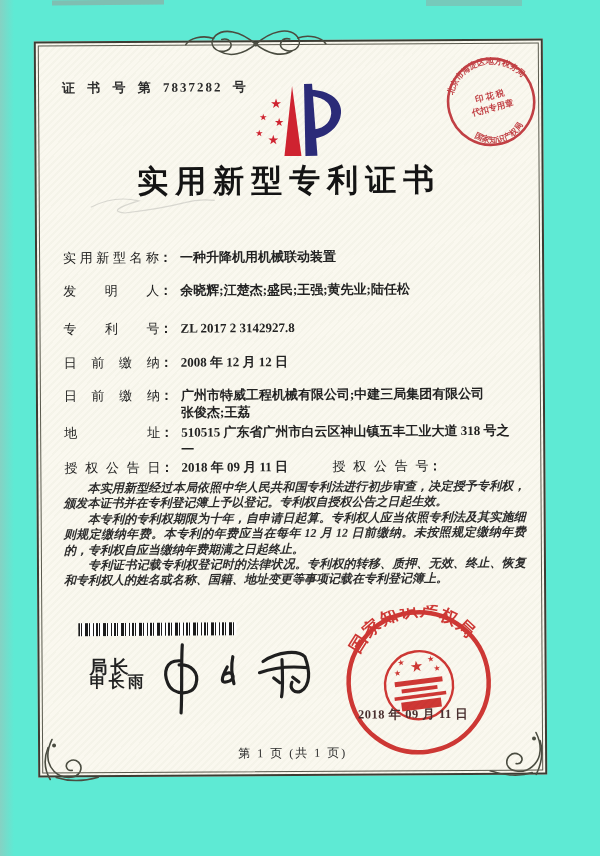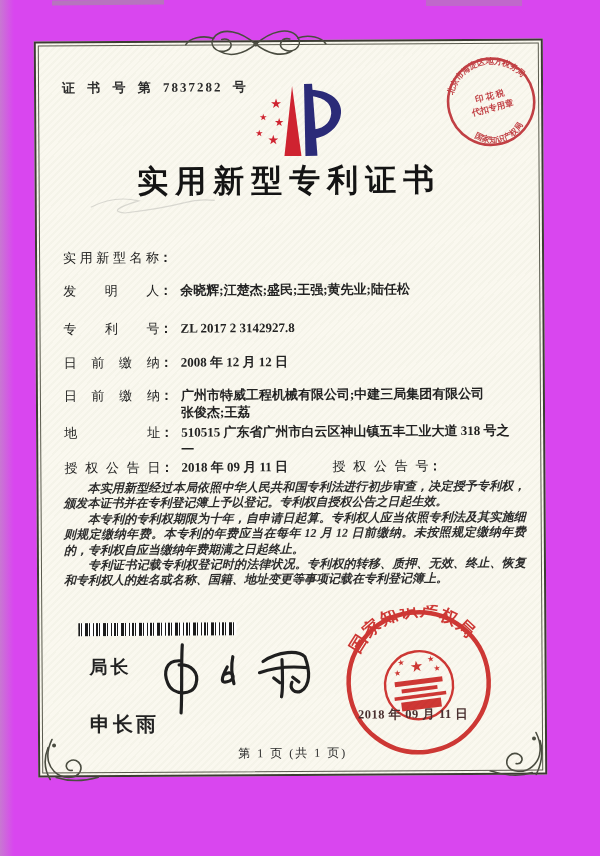--- a/index.html
+++ b/index.html
@@ -2,21 +2,21 @@
 <html><head>
 <meta charset="utf-8">
 <style>
   html,body{margin:0;padding:0;}
   body{
     width:600px;height:856px;overflow:hidden;
     background:#fbfbf8;
     font-family:"Liberation Serif","DejaVu Serif",serif;
     position:relative;
   }
-  .photo{position:absolute;inset:0;background:#d946ef;}
+  .photo{position:absolute;inset:0;background:#5eead4;}
   .photo::before{content:"";position:absolute;left:0;top:0;bottom:0;width:14px;
     background:linear-gradient(90deg,rgba(180,180,175,.45),rgba(180,180,175,0));pointer-events:none;}
   .edge-sliver{position:absolute;background:#9a9a96;opacity:.55;}
   .sliver1{left:52px;top:0;width:112px;height:5px;transform:rotate(-.6deg);}
   .sliver2{left:426px;top:0;width:96px;height:6px;opacity:.4;}
 
   
   .cert{
     position:absolute;left:36px;top:40px;width:505px;height:732px;
     border:2px solid #3c3c33;
@@ -52,21 +52,21 @@
     font-size:12px;line-height:15.4px;color:#2d2d2d;font-style:italic;text-align:justify;}
   .paras p{margin:0;text-indent:2em;font-weight:600;}
 
   .barcode{position:absolute;left:39px;top:580px;width:158px;height:13px;
     background:repeating-linear-gradient(90deg,
       #1c1c1c 0 2px,#fff 2px 3px,#1c1c1c 3px 4px,#fff 4px 7px,
       #1c1c1c 7px 10px,#fff 10px 11px,#1c1c1c 11px 12px,#fff 12px 15px,
       #1c1c1c 15px 16px,#fff 16px 18px);}
 
   .sign-title{position:absolute;left:50px;top:612px;font-size:18px;font-weight:700;letter-spacing:3px;color:#222;}
-  .sign-name{position:absolute;left:50px;top:668px;font-size:20px;font-weight:700;letter-spacing:3px;color:#222;}
+  .sign-name{position:absolute;left:50px;top:629px;font-size:16px;font-weight:700;letter-spacing:3px;color:#222;}
   .signature{position:absolute;left:112px;top:594px;width:185px;height:80px;}
 
   .mainseal{position:absolute;left:304px;top:566px;width:150px;height:150px;
     opacity:.93;transform:rotate(-7deg);mix-blend-mode:multiply;}
   .sealdate{position:absolute;left:318px;top:665px;font-size:12.5px;font-weight:700;
     color:#4a3030;letter-spacing:.5px;z-index:3;}
 
   .pagefooter{position:absolute;left:0;top:703px;width:100%;text-align:center;
     font-size:12px;letter-spacing:2px;color:#2b2b2b;}
 
@@ -146,20 +146,21 @@
     <div class="title">实用新型专利证书</div>
 
     <svg class="scribble" width="130" height="26" viewBox="0 0 130 26">
       <path d="M2,18 q24,-12 48,-6 q-34,10 -14,12 q36,-4 60,-10 q14,-4 30,-2" fill="none" stroke="#b9b9b4" stroke-width="1.2"></path>
     </svg>
 
     <div class="fields">
       <div class="row row-name">
         <span class="lab">实用新型名称</span>
           <span class="colon">：</span>
+        <span class="val">一种升降机用机械联动装置</span>
       </div>
       <div class="row row-inventors">
         <span class="lab">发明人</span>
           <span class="colon">：</span>
         <span class="val">余晓辉;江楚杰;盛民;王强;黄先业;陆任松</span>
       </div>
       <div class="row row-patentno">
         <span class="lab">专利号</span>
           <span class="colon">：</span>
         <span class="val">ZL 2017 2 3142927.8</span>

